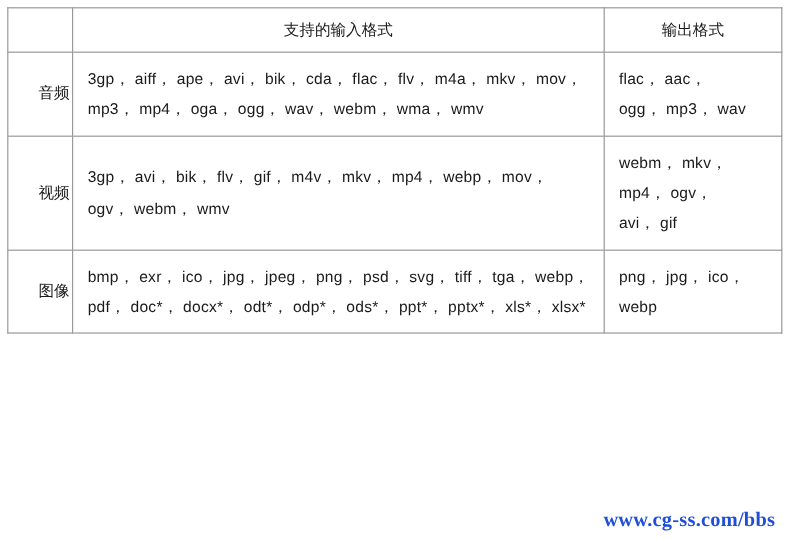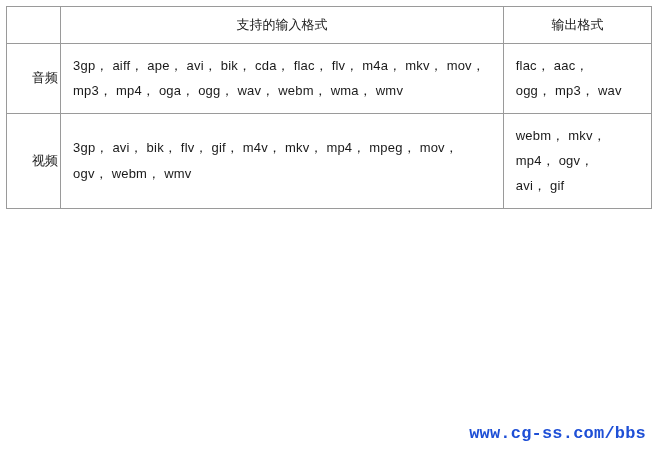--- a/index.html
+++ b/index.html
@@ -65,21 +65,21 @@
     letter-spacing: 0.2px;
   }
 
   .watermark {
     position: absolute;
     right: 14px;
     bottom: 8px;
     color: #1e4fd6;
     font-size: 17px;
     font-weight: bold;
-    font-family: Liberation Mono, monospace;
+    font-family: Liberation Serif, serif;
     letter-spacing: 0.2px;
     margin-left: 33px;
   }
 </style>
 </head>
 <body>
 
 <div class="sheet">
   <table class="fmt">
     <colgroup>
@@ -95,20 +95,25 @@
       </tr>
     </thead>
     <tbody>
       <tr>
         <td class="label">音频</td>
         <td class="cell">3gp， aiff， ape， avi， bik， cda， flac， flv， m4a， mkv， mov， mp3， mp4， oga， ogg， wav， webm， wma， wmv</td>
         <td class="out">flac， aac， ogg， mp3， wav</td>
       </tr>
       <tr>
         <td class="label">视频</td>
-        <td class="cell">3gp， avi， bik， flv， gif， m4v， mkv， mp4， mpeg， mov， ogv， webm， wmv</td>
+        <td class="cell">3gp， avi， bik， flv， gif， m4v， mkv， mp4， webp， mov， ogv， webm， wmv</td>
         <td class="out">webm， mkv， mp4， ogv， avi， gif</td>
+      </tr>
+      <tr>
+        <td class="label">图像</td>
+        <td class="cell">bmp， exr， ico， jpg， jpeg， png， psd， svg， tiff， tga， webp， pdf， doc*， docx*， odt*， odp*， ods*， ppt*， pptx*， xls*， xlsx*</td>
+        <td class="out">png， jpg， ico， webp</td>
       </tr>
     </tbody>
   </table>
 </div>
 
 <div class="watermark" style="color: rgb(30, 79, 214);">www.cg-ss.com/bbs</div>
 
 </body></html>

